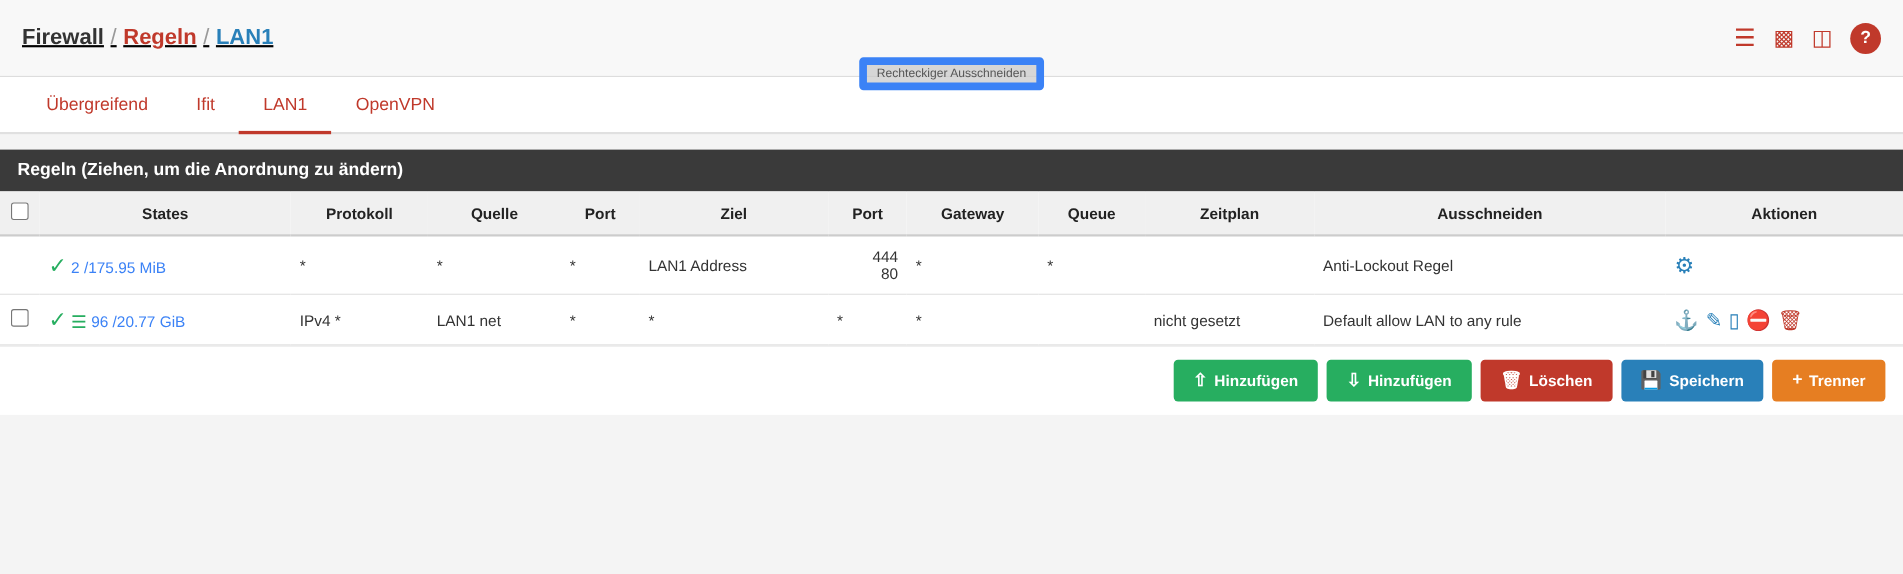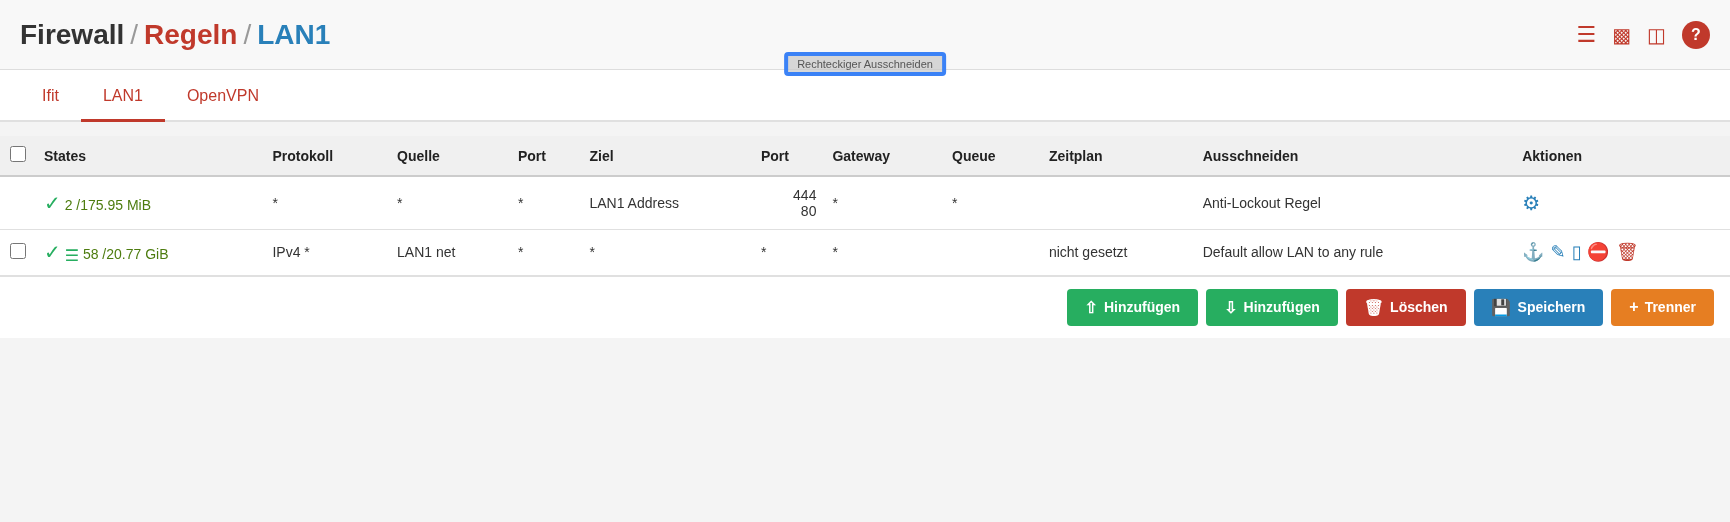--- a/index.html
+++ b/index.html
@@ -18,22 +18,23 @@
       border-bottom: 1px solid #ddd;
       padding: 12px 20px;
       display: flex;
       align-items: center;
       justify-content: space-between;
       min-height: 70px;
     }
     .breadcrumb {
       display: flex;
       align-items: center;
-      font-size: 28px;
+      font-size: 20px;
       font-weight: bold;
+      text-decoration: underline;
     }
     .breadcrumb-firewall { color: #333; }
     .breadcrumb-sep { color: #999; margin: 0 6px; font-weight: normal; }
     .breadcrumb-regeln { color: #c0392b; }
     .breadcrumb-lan1 { color: #2980b9; }
 
     .header-tools {
       display: flex;
       align-items: center;
       gap: 16px;
@@ -44,21 +45,21 @@
       cursor: pointer;
     }
 
     
     .crop-hint {
       position: absolute;
       top: 52px;
       left: 50%;
       transform: translateX(-50%);
       background: rgba(200,200,200,0.7);
-      border: 4px solid #3b82f6;
+      border: 7px solid #3b82f6;
       border-radius: 4px;
       padding: 2px 9px;
       font-size: 11px;
       color: #555;
       pointer-events: none;
     }
 
     
     .tabs-bar {
       background: #fff;
@@ -103,21 +104,21 @@
     table {
       width: 100%;
       border-collapse: collapse;
     }
     thead tr {
       background: #f0f0f0;
       border-bottom: 2px solid #ccc;
     }
     thead th {
       padding: 10px 8px;
-      text-align: left;
+      text-align: center;
       font-weight: bold;
       font-size: 14px;
       color: #222;
       white-space: nowrap;
     }
     thead th:first-child {
       width: 36px;
       text-align: center;
     }
     tbody tr {
@@ -129,21 +130,21 @@
       font-size: 14px;
       color: #333;
       vertical-align: middle;
     }
     tbody td:first-child {
       text-align: center;
       width: 36px;
     }
 
     .check-icon { color: #27ae60; font-size: 20px; }
-    .state-link { color: #4d7c0f; text-decoration: none; }
+    .state-link { color: #3b82f6; text-decoration: none; }
 
     .gear-icon { color: #2980b9; font-size: 20px; cursor: pointer; }
 
     .action-icons { display: flex; align-items: center; gap: 6px; }
     .action-icon { font-size: 18px; cursor: pointer; }
     .action-icon.anchor { color: #2980b9; }
     .action-icon.edit { color: #2980b9; }
     .action-icon.copy { color: #2980b9; }
     .action-icon.block { color: #c0392b; }
     .action-icon.trash { color: #c0392b; }
@@ -200,26 +201,28 @@
       <span class="header-tool-icon" title="Settings">☰</span>
       <span class="header-tool-icon" title="Chart" style="font-size:20px;">▩</span>
       <span class="header-tool-icon" title="Table" style="font-size:20px;">◫</span>
       <span class="header-tool-icon" title="Help" style="background:#c0392b;color:#fff;border-radius:50%;width:28px;height:28px;display:inline-flex;align-items:center;justify-content:center;font-weight:bold;font-size:16px;">?</span>
     </div>
   </div>
 
   <div class="crop-hint">Rechteckiger Ausschneiden</div>
 
   <div class="tabs-bar">
+    <a class="tab">Übergreifend</a>
     <a class="tab">Ifit</a>
     <a class="tab active">LAN1</a>
     <a class="tab">OpenVPN</a>
   </div>
 
   <div class="table-section">
+    <div class="table-header-row">Regeln (Ziehen, um die Anordnung zu ändern)</div>
     <table>
       <thead>
         <tr>
           <th><input type="checkbox" style=""></th>
           <th>States</th>
           <th>Protokoll</th>
           <th>Quelle</th>
           <th>Port</th>
           <th>Ziel</th>
           <th>Port</th>
@@ -253,21 +256,21 @@
           </td>
         </tr>
 
         <tr>
           <td>
             <input type="checkbox" style="">
           </td>
           <td>
             <span class="check-icon">✓</span>
             <span style="color:#27ae60;font-size:16px;vertical-align:middle;">☰</span>
-            <a class="state-link">58 /20.77 GiB</a>
+            <a class="state-link">96 /20.77 GiB</a>
           </td>
           <td>IPv4 *</td>
           <td>LAN1 net</td>
           <td>*</td>
           <td>*</td>
           <td>*</td>
           <td>*</td>
           <td></td>
           <td>nicht gesetzt</td>
           <td>Default allow LAN to any rule</td>

